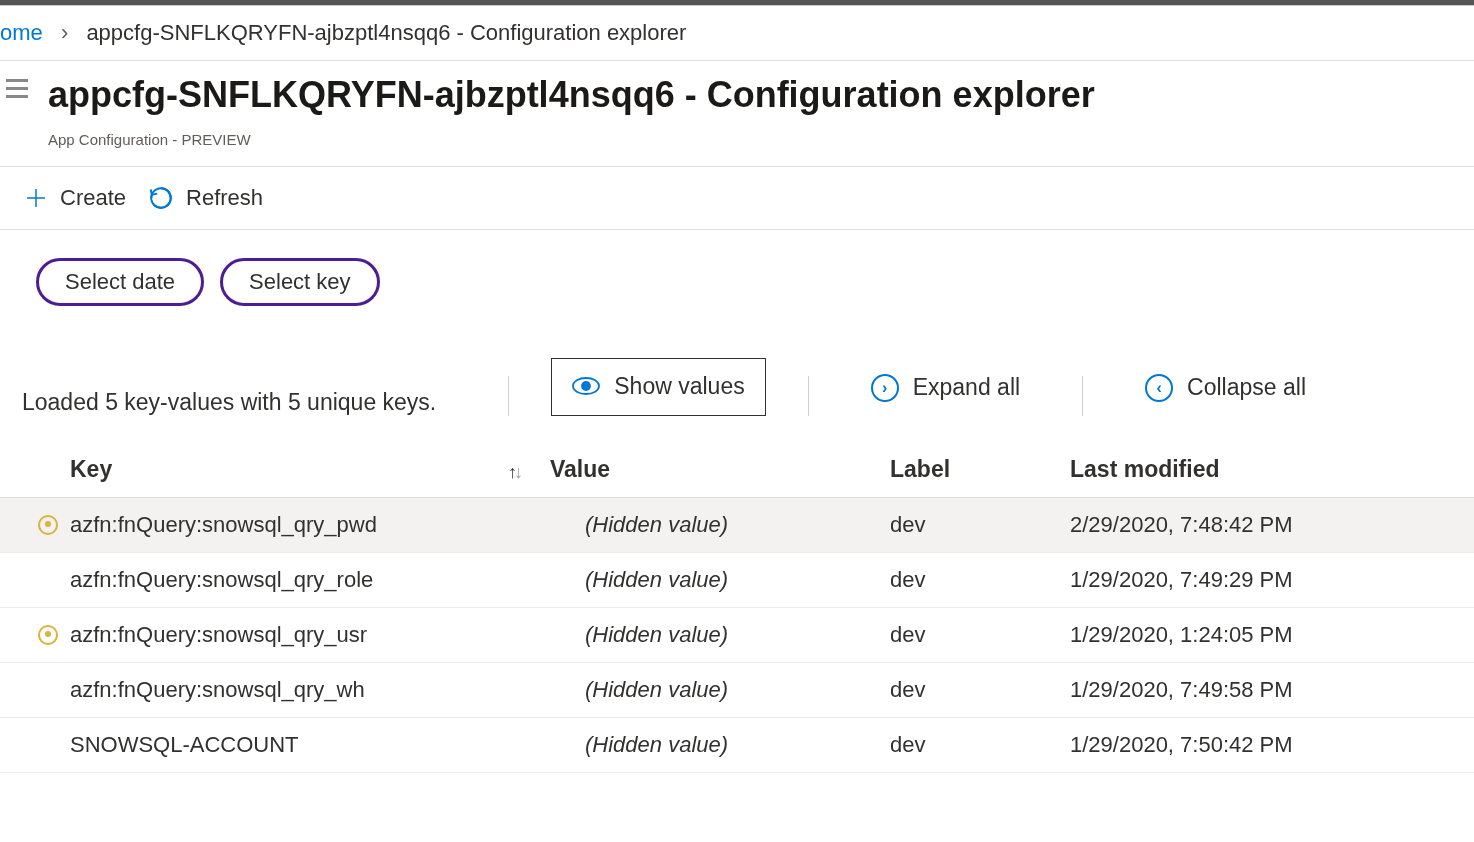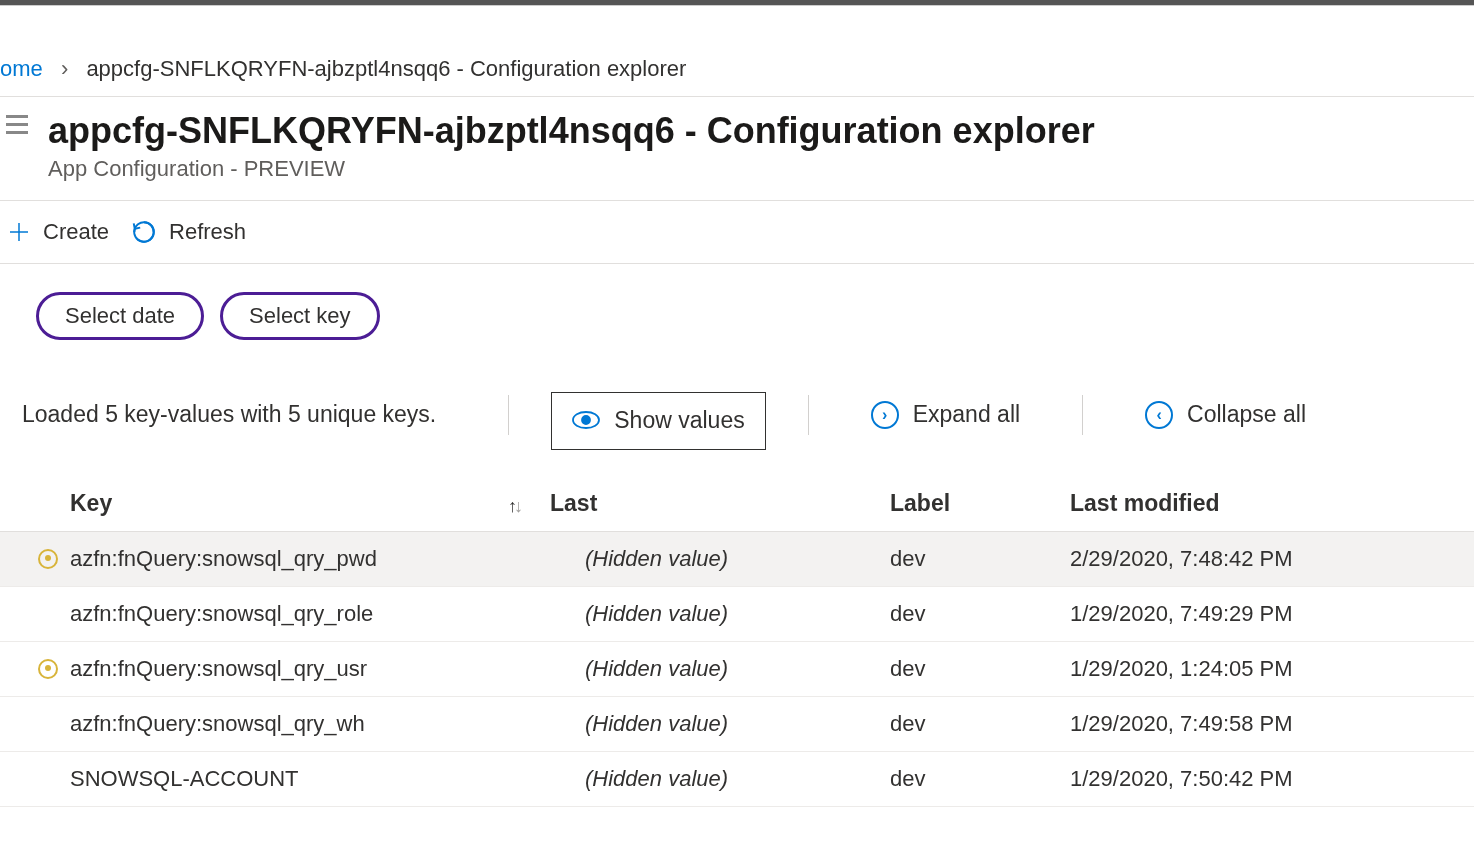--- a/index.html
+++ b/index.html
@@ -12,21 +12,20 @@
   .topbar {
     height: 6px;
     background: #555;
     border-bottom: 1px solid #ccc;
   }
   .breadcrumb {
     padding: 14px 0 14px 0;
     font-size: 22px;
     color: #323130;
     border-bottom: 1px solid #e1dfdd;
-    margin-top: 36px;
   }
   .breadcrumb a {
     color: #0078d4;
     text-decoration: none;
   }
   .breadcrumb .sep {
     margin: 0 12px;
     color: #605e5c;
     font-weight: 300;
   }
@@ -50,29 +49,29 @@
     background: #888;
     width: 22px;
   }
   .header-text h1 {
     font-size: 36px;
     font-weight: 700;
     color: #1b1a19;
     line-height: 1.1;
   }
   .header-text .subtitle {
-    font-size: 22px;
+    font-size: 15px;
     color: #605e5c;
-    margin-top: 5px;
+    margin-top: 16px;
   }
   .toolbar {
     display: flex;
     align-items: center;
     gap: 22px;
-    padding: 18px 7px;
+    padding: 18px 24px;
     border-bottom: 1px solid #e1dfdd;
   }
   .toolbar-btn {
     display: flex;
     align-items: center;
     gap: 12px;
     background: none;
     border: none;
     font-size: 22px;
     color: #323130;
@@ -94,21 +93,21 @@
     border-radius: 999px;
     padding: 8px 26px;
     font-size: 22px;
     background: #fff;
     cursor: pointer;
     color: #323130;
     font-family: inherit;
   }
   .status-row {
     display: flex;
-    align-items: center;
+    align-items: flex-end;
     padding: 28px 22px 10px 22px;
     gap: 30px;
   }
   .status-text {
     font-size: 23px;
     color: #323130;
     flex: 0 0 auto;
     margin-right: 30px;
   }
   .action-btn {
@@ -278,21 +277,21 @@
   </button>
 </div>
 
 <div class="table">
   <div class="thead">
     <div class="col-spacer"></div>
     <div class="key-hdr">
       <span>Key</span>
       <span class="sort">↑<span style="color:#a19f9d">↓</span></span>
     </div>
-    <div>Last</div>
+    <div>Value</div>
     <div>Label</div>
     <div>Last modified</div>
   </div>
   <div id="tbody">
       <div class="trow selected">
         <div>
           <div class="kv-icon"></div>
         </div>
         <div class="key-cell">azfn:fnQuery:snowsql_qry_pwd</div>
         <div class="hidden-val">(Hidden value)</div>

